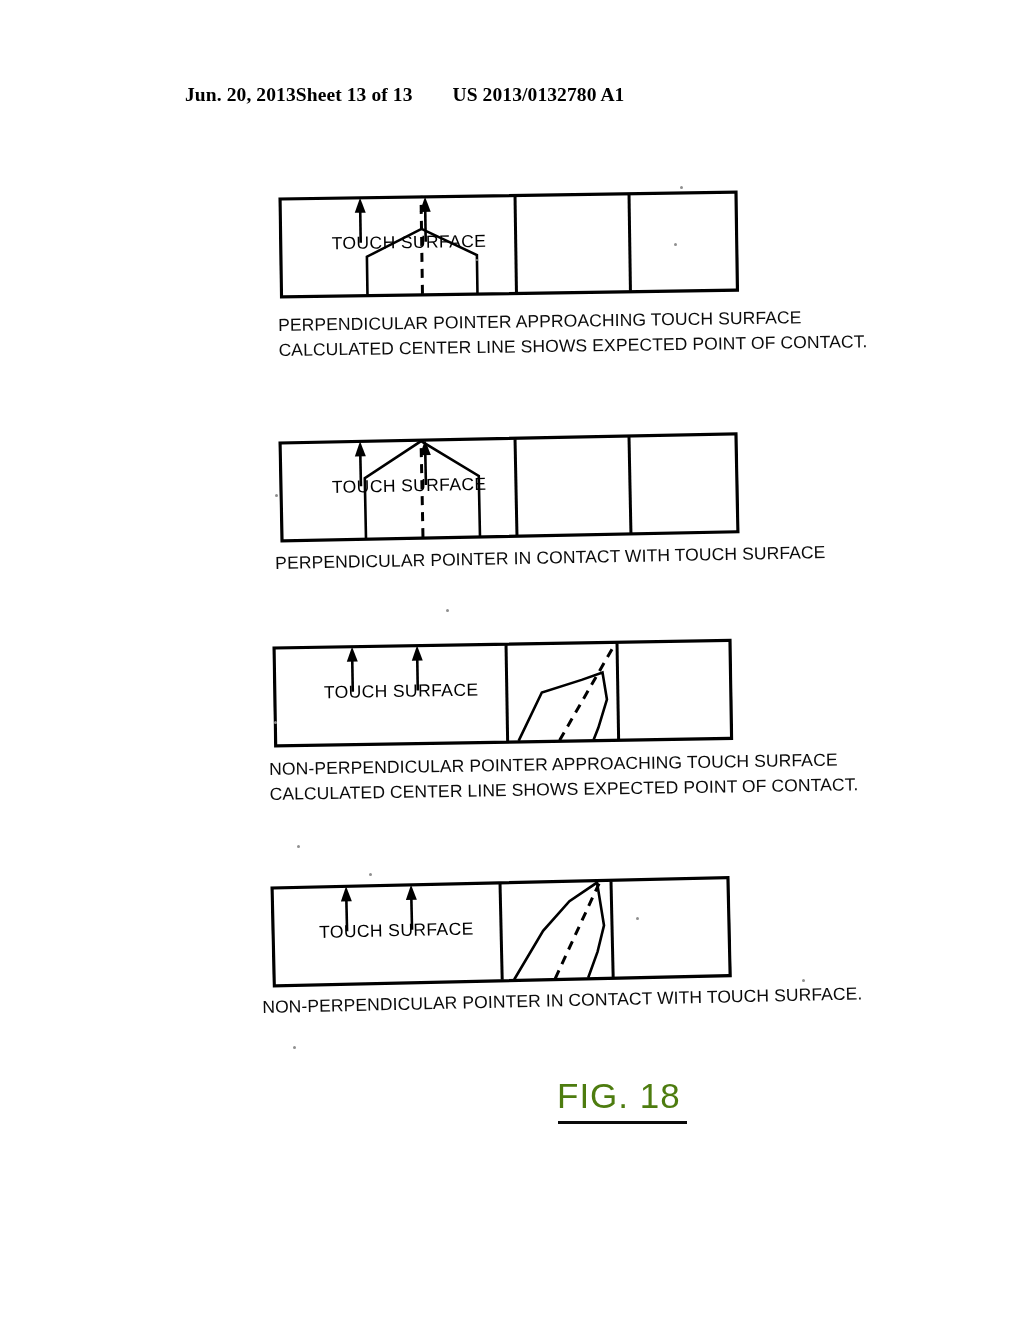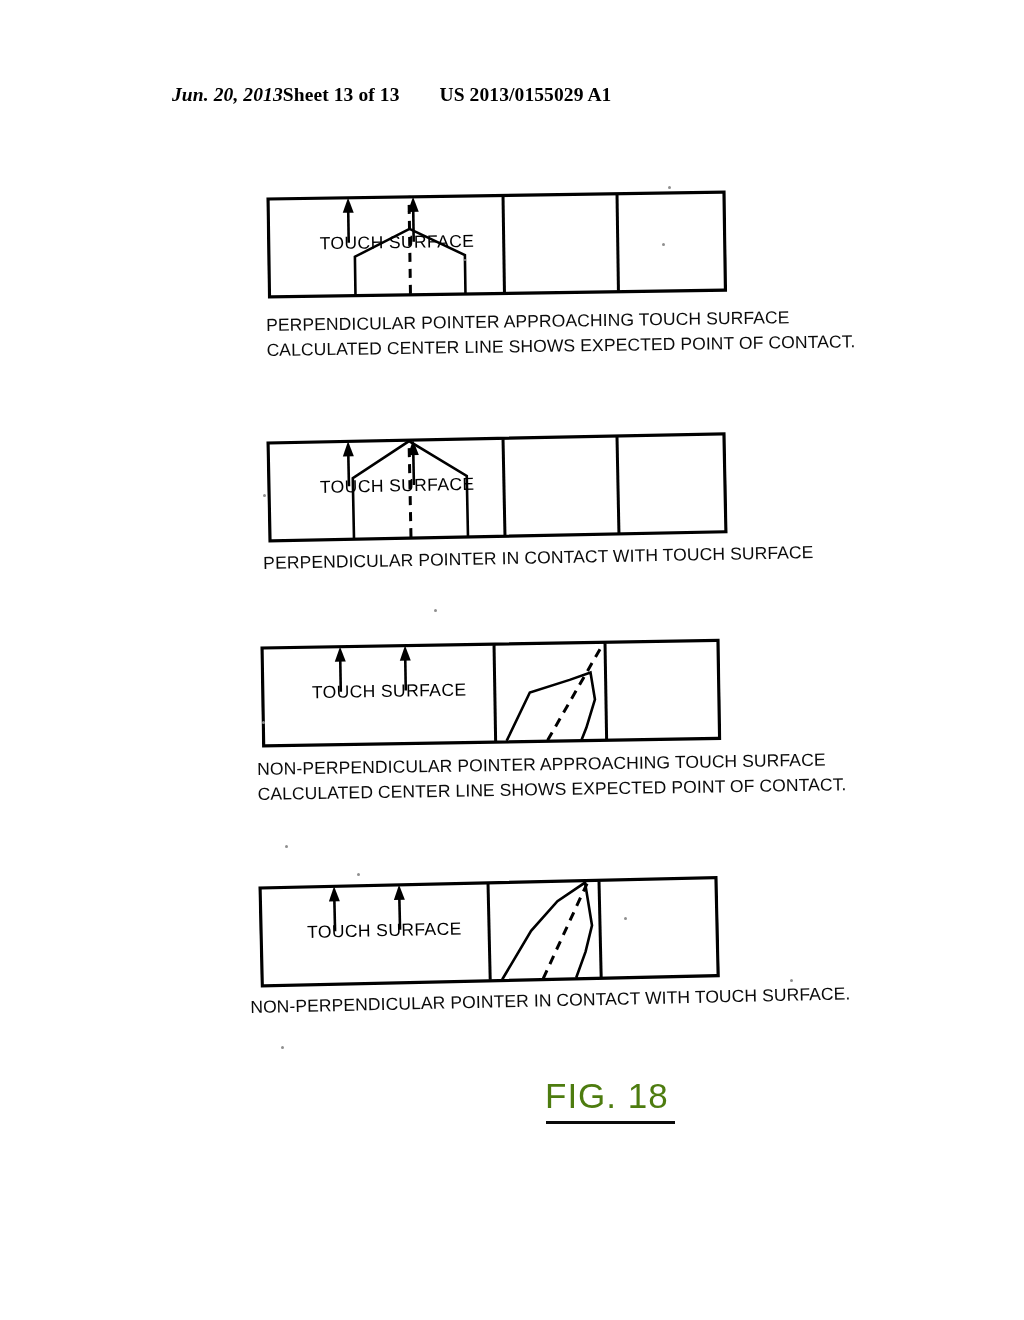--- a/index.html
+++ b/index.html
@@ -27,34 +27,33 @@
     display: flex;
     align-items: baseline;
     font-family: "Liberation Serif", serif;
     font-weight: bold;
     font-size: 19.5px;
     letter-spacing: 0.1px;
     white-space: nowrap;
   }
   .hdr-pub { }
   .hdr-date {
-    margin-left: 44px;
-    font-style: italic;
+    margin-left: 57px;
   }
   .hdr-sheet {
   }
   .hdr-patno {
     margin-left: 40px;
   }
 
   
   .sheet {
     position: absolute;
     top: 0;
-    left: 0;
+    left: 12px;
     width: 993px;
     height: 1320px;
   }
 
   
   .fig-block {
     position: absolute;
   }
   .panel-svg {
     display: block;
@@ -104,21 +103,21 @@
     background: #8f8f8f;
     border-radius: 50%;
   }
 </style>
 </head>
 <body>
 
 <div class="page-header">
   <span class="hdr-date">Jun. 20, 2013</span>
   <span class="hdr-sheet">Sheet 13 of 13</span>
-  <span class="hdr-patno">US 2013/0155029 A1</span>
+  <span class="hdr-patno">US 2013/0132780 A1</span>
 </div>
 
 <div class="sheet">
 
   <div class="fig-block rot-a" style="top:196px; left:266px;">
     <svg class="panel-svg" width="460" height="104" viewBox="0 0 460 104">
 
       <rect x="2" y="3" width="456" height="98" fill="none" stroke="#000" stroke-width="3.2"></rect>
 
       <line x1="237" y1="4" x2="237" y2="100" stroke="#000" stroke-width="3"></line>

